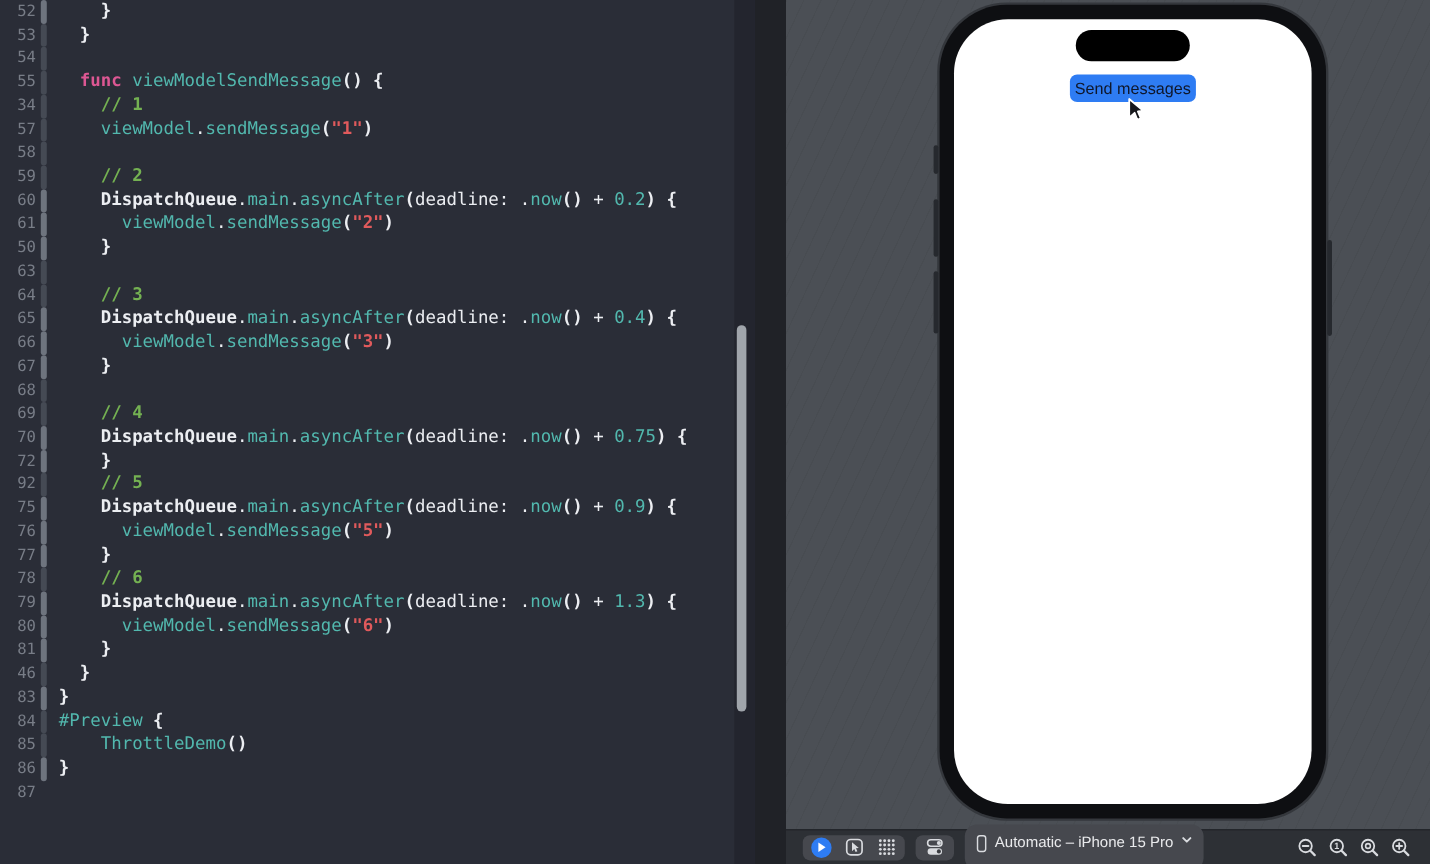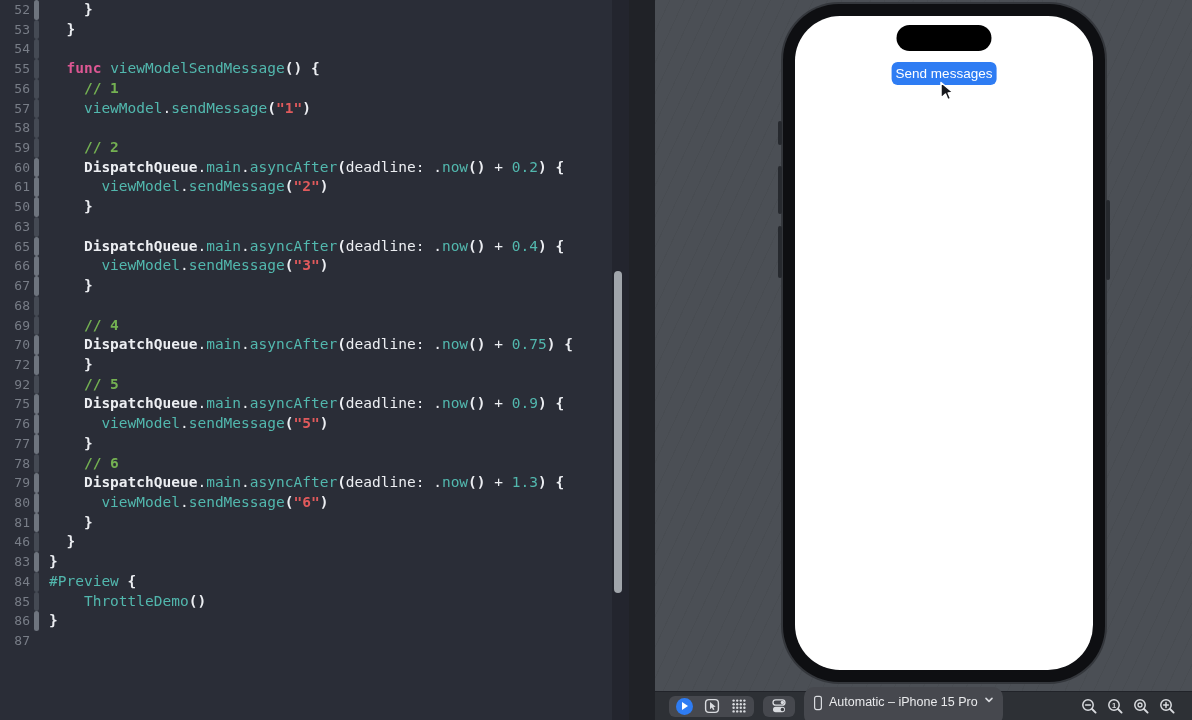--- a/index.html
+++ b/index.html
@@ -31,21 +31,21 @@
           background-image:repeating-linear-gradient(115deg,rgba(0,0,0,0.045) 0px,rgba(0,0,0,0.045) 1px,transparent 1px,transparent 13px);}
   .phone{position:absolute;left:128px;top:4px;width:322px;height:678px;background:#0e0f12;border-radius:56px;
          box-shadow:0 0 0 2px #34373c;}
   .side-btn{position:absolute;width:4px;background:#26292e;border-radius:2px;}
   .sb-action{left:-5px;top:117px;height:24px;}
   .sb-vol-up{left:-5px;top:162px;height:48px;}
   .sb-vol-down{left:-5px;top:222px;height:52px;}
   .sb-power{right:-5px;top:196px;height:80px;}
   .screen{position:absolute;inset:12px;background:#ffffff;border-radius:45px;overflow:hidden;}
   .island{position:absolute;top:9px;left:50%;transform:translateX(-50%);width:95px;height:26px;border-radius:13px;background:#000;}
-  .send-btn{position:absolute;top:46px;left:50%;transform:translateX(-50%);background:var(--accent);color:#ffffff;
+  .send-btn{position:absolute;top:46px;left:50%;transform:translateX(-50%);background:var(--accent);color:#0f172a;
             border:none;border-radius:6px;font-family:"Liberation Sans",sans-serif;font-size:13.5px;
             padding:4px 4px;height:23px;display:flex;align-items:center;cursor:pointer;white-space:nowrap;}
   .cursor{position:absolute;left:156px;top:77px;z-index:5;}
 
   
   .toolbar{position:absolute;left:0;right:0;bottom:0;height:28px;background:var(--toolbar-bg);
            border-top:1px solid #212329;display:flex;align-items:center;padding:0 14px;gap:9px;}
   .tgroup{display:flex;align-items:center;background:var(--group-bg);border-radius:6px;height:21px;padding:0 7px;gap:11px;}
   .tbtn{display:flex;align-items:center;justify-content:center;cursor:pointer;background:none;border:none;padding:0;}
   .play{width:17px;height:17px;border-radius:50%;background:var(--accent);display:flex;align-items:center;justify-content:center;}
@@ -60,28 +60,29 @@
 <body>
 
 <div class="app">
 
   <div class="editor">
     <div class="code-lines">
         <div class="code-line"><span class="ln-num">52</span><span class="ln-bar bar-bright"></span><span class="ln-code"><span class="tk-b">    }</span></span></div>
         <div class="code-line"><span class="ln-num">53</span><span class="ln-bar bar-dim"></span><span class="ln-code"><span class="tk-b">  }</span></span></div>
         <div class="code-line"><span class="ln-num">54</span><span class="ln-bar bar-dim"></span><span class="ln-code"></span></div>
         <div class="code-line"><span class="ln-num">55</span><span class="ln-bar bar-dim"></span><span class="ln-code"><span class="tk-w">  </span><span class="tk-p">func</span><span class="tk-w"> </span><span class="tk-t">viewModelSendMessage</span><span class="tk-b">() {</span></span></div>
-        <div class="code-line"><span class="ln-num">56</span><span class="ln-bar bar-dim"></span><span class="ln-code"><span class="tk-w">    </span><span class="tk-g">// 1</span></span></div>
+        <div class="code-line"><span class="ln-num">34</span><span class="ln-bar bar-dim"></span><span class="ln-code"><span class="tk-w">    </span><span class="tk-g">// 1</span></span></div>
         <div class="code-line"><span class="ln-num">57</span><span class="ln-bar bar-dim"></span><span class="ln-code"><span class="tk-w">    </span><span class="tk-t">viewModel</span><span class="tk-w">.</span><span class="tk-t">sendMessage</span><span class="tk-b">(</span><span class="tk-r">"1"</span><span class="tk-b">)</span></span></div>
         <div class="code-line"><span class="ln-num">58</span><span class="ln-bar bar-dim"></span><span class="ln-code"></span></div>
         <div class="code-line"><span class="ln-num">59</span><span class="ln-bar bar-dim"></span><span class="ln-code"><span class="tk-w">    </span><span class="tk-g">// 2</span></span></div>
         <div class="code-line"><span class="ln-num">60</span><span class="ln-bar bar-bright"></span><span class="ln-code"><span class="tk-w">    </span><span class="tk-b">DispatchQueue</span><span class="tk-w">.</span><span class="tk-t">main</span><span class="tk-w">.</span><span class="tk-t">asyncAfter</span><span class="tk-b">(</span><span class="tk-w">deadline:</span><span class="tk-w"> .</span><span class="tk-t">now</span><span class="tk-b">()</span><span class="tk-w"> + </span><span class="tk-t">0.2</span><span class="tk-b">) {</span></span></div>
         <div class="code-line"><span class="ln-num">61</span><span class="ln-bar bar-bright"></span><span class="ln-code"><span class="tk-w">      </span><span class="tk-t">viewModel</span><span class="tk-w">.</span><span class="tk-t">sendMessage</span><span class="tk-b">(</span><span class="tk-r">"2"</span><span class="tk-b">)</span></span></div>
         <div class="code-line"><span class="ln-num">50</span><span class="ln-bar bar-bright"></span><span class="ln-code"><span class="tk-b">    }</span></span></div>
         <div class="code-line"><span class="ln-num">63</span><span class="ln-bar bar-dim"></span><span class="ln-code"></span></div>
+        <div class="code-line"><span class="ln-num">64</span><span class="ln-bar bar-dim"></span><span class="ln-code"><span class="tk-w">    </span><span class="tk-g">// 3</span></span></div>
         <div class="code-line"><span class="ln-num">65</span><span class="ln-bar bar-bright"></span><span class="ln-code"><span class="tk-w">    </span><span class="tk-b">DispatchQueue</span><span class="tk-w">.</span><span class="tk-t">main</span><span class="tk-w">.</span><span class="tk-t">asyncAfter</span><span class="tk-b">(</span><span class="tk-w">deadline:</span><span class="tk-w"> .</span><span class="tk-t">now</span><span class="tk-b">()</span><span class="tk-w"> + </span><span class="tk-t">0.4</span><span class="tk-b">) {</span></span></div>
         <div class="code-line"><span class="ln-num">66</span><span class="ln-bar bar-bright"></span><span class="ln-code"><span class="tk-w">      </span><span class="tk-t">viewModel</span><span class="tk-w">.</span><span class="tk-t">sendMessage</span><span class="tk-b">(</span><span class="tk-r">"3"</span><span class="tk-b">)</span></span></div>
         <div class="code-line"><span class="ln-num">67</span><span class="ln-bar bar-bright"></span><span class="ln-code"><span class="tk-b">    }</span></span></div>
         <div class="code-line"><span class="ln-num">68</span><span class="ln-bar bar-dim"></span><span class="ln-code"></span></div>
         <div class="code-line"><span class="ln-num">69</span><span class="ln-bar bar-dim"></span><span class="ln-code"><span class="tk-w">    </span><span class="tk-g">// 4</span></span></div>
         <div class="code-line"><span class="ln-num">70</span><span class="ln-bar bar-bright"></span><span class="ln-code"><span class="tk-w">    </span><span class="tk-b">DispatchQueue</span><span class="tk-w">.</span><span class="tk-t">main</span><span class="tk-w">.</span><span class="tk-t">asyncAfter</span><span class="tk-b">(</span><span class="tk-w">deadline:</span><span class="tk-w"> .</span><span class="tk-t">now</span><span class="tk-b">()</span><span class="tk-w"> + </span><span class="tk-t">0.75</span><span class="tk-b">) {</span></span></div>
         <div class="code-line"><span class="ln-num">72</span><span class="ln-bar bar-bright"></span><span class="ln-code"><span class="tk-b">    }</span></span></div>
         <div class="code-line"><span class="ln-num">92</span><span class="ln-bar bar-dim"></span><span class="ln-code"><span class="tk-w">    </span><span class="tk-g">// 5</span></span></div>
         <div class="code-line"><span class="ln-num">75</span><span class="ln-bar bar-bright"></span><span class="ln-code"><span class="tk-w">    </span><span class="tk-b">DispatchQueue</span><span class="tk-w">.</span><span class="tk-t">main</span><span class="tk-w">.</span><span class="tk-t">asyncAfter</span><span class="tk-b">(</span><span class="tk-w">deadline:</span><span class="tk-w"> .</span><span class="tk-t">now</span><span class="tk-b">()</span><span class="tk-w"> + </span><span class="tk-t">0.9</span><span class="tk-b">) {</span></span></div>
         <div class="code-line"><span class="ln-num">76</span><span class="ln-bar bar-bright"></span><span class="ln-code"><span class="tk-w">      </span><span class="tk-t">viewModel</span><span class="tk-w">.</span><span class="tk-t">sendMessage</span><span class="tk-b">(</span><span class="tk-r">"5"</span><span class="tk-b">)</span></span></div>

